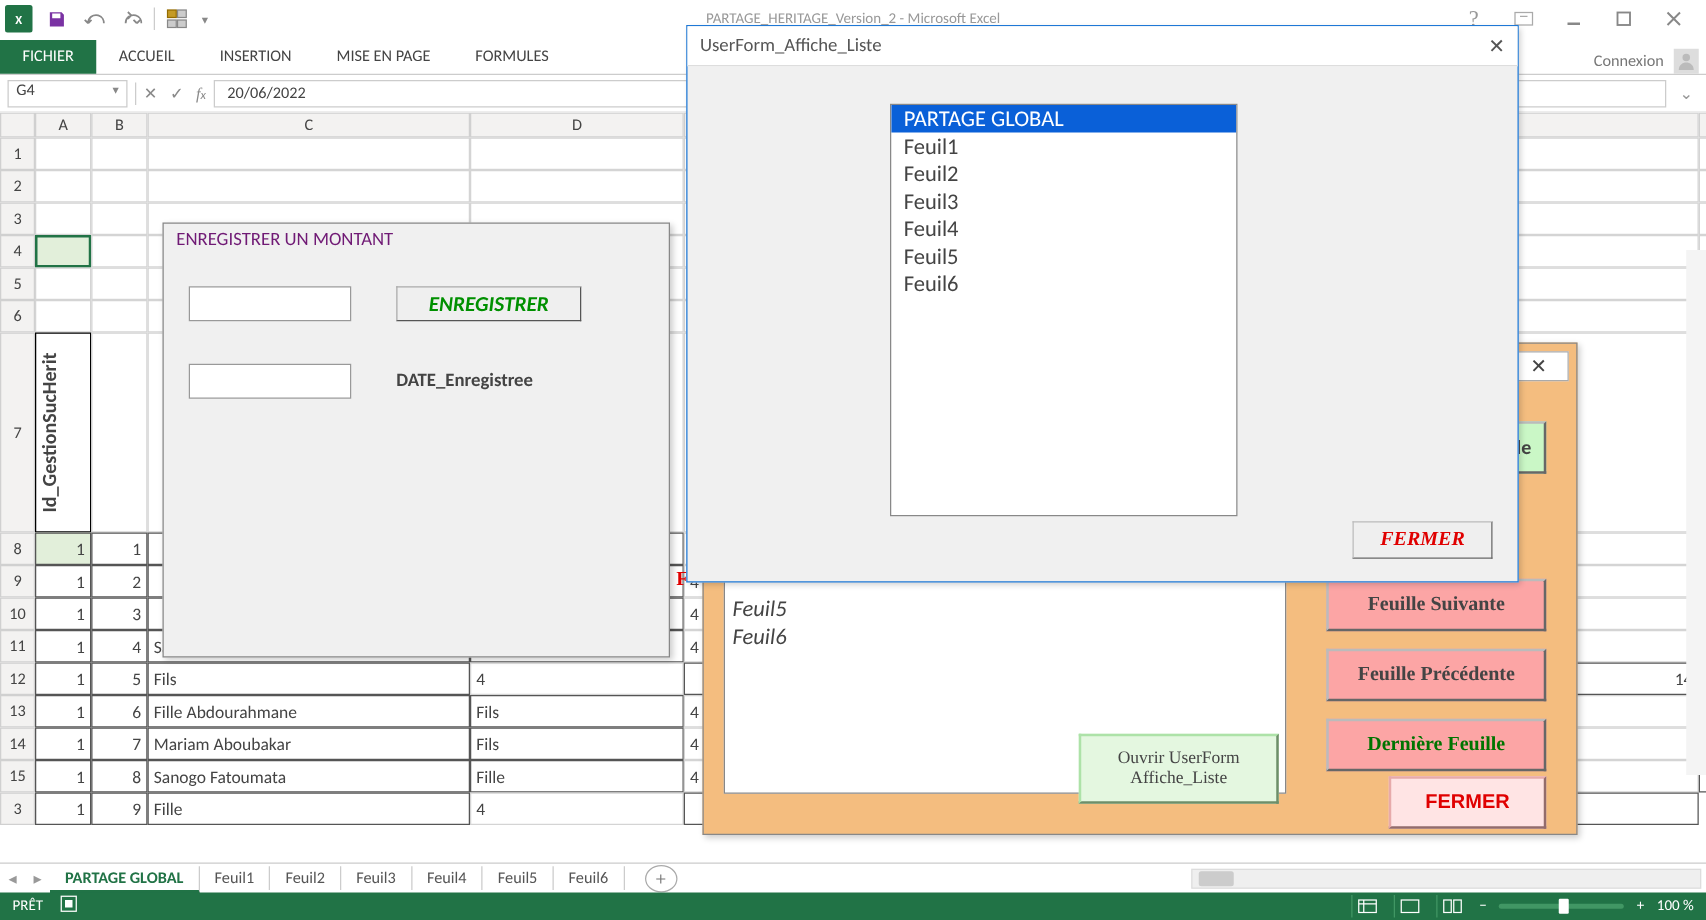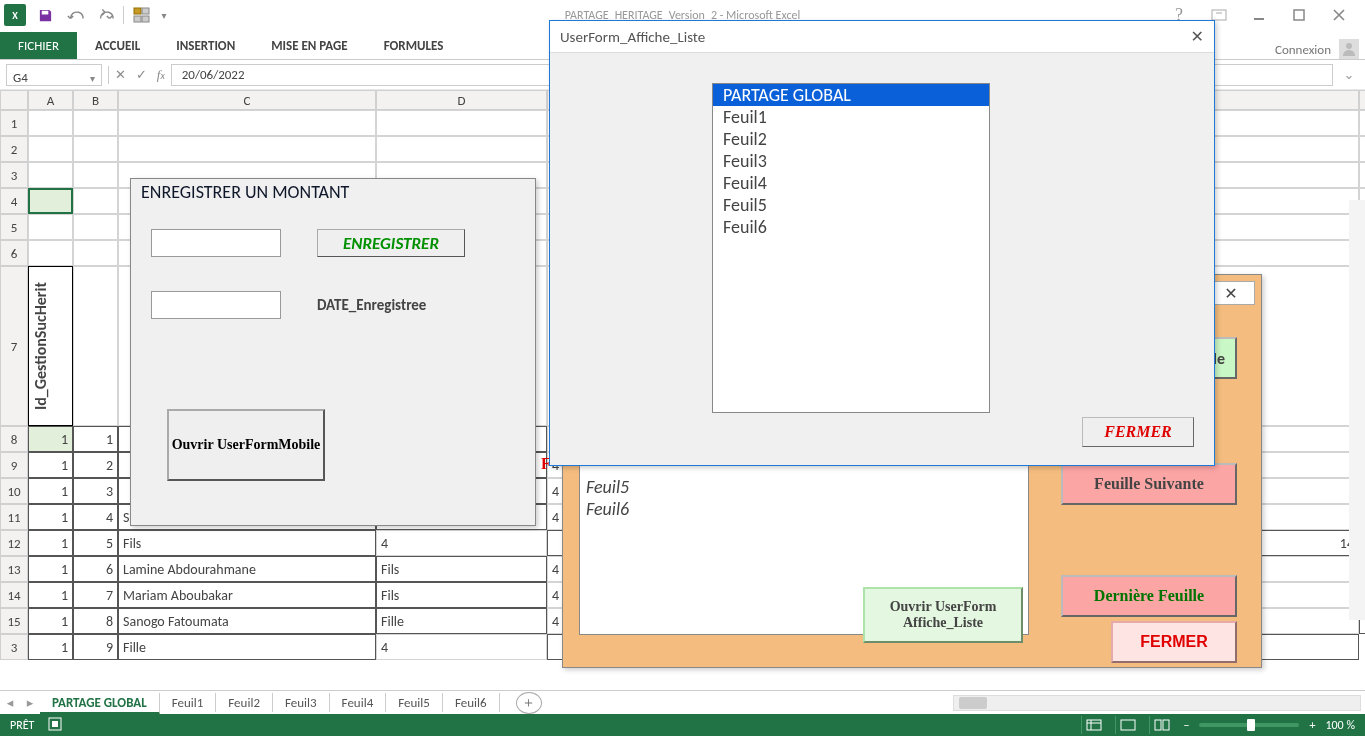--- a/index.html
+++ b/index.html
@@ -11,28 +11,28 @@
 .qat-btn { width: 30px; height: 28px; display: flex; align-items: center; justify-content: center; color: #777; }
 .qat-sep { width: 0; height: 18px; border-left: 1px solid #ccc; margin: 0 3px; }
 .app-title { position: absolute; left: 0; right: 0; top: 0; text-align: center; line-height: 30px; font-size: 12px; color: #999; pointer-events: none; }
 .win-ctrls { margin-left: auto; display: flex; align-items: center; gap: 0; padding-right: 6px; }
 .win-btn { width: 40px; height: 28px; display: flex; align-items: center; justify-content: center; color: #888; font-size: 16px; }
 .help-q { font-size: 18px; color: #999; font-family: Georgia, serif; }
 .xl-logo { width: 22px; height: 22px; background: #217346; color: #fff; display: flex; align-items: center; justify-content: center; font-size: 10px; font-weight: 700; border-radius: 2px; margin-right: 4px; }
 
 
 .ribbon { height: 30px; display: flex; align-items: flex-end; padding-left: 0; border-bottom: 1px solid #ccc; }
-.tab { padding: 6px 18px; font-size: 13px; color: #444; font-weight: bold; }
+.tab { padding: 6px 18px; font-size: 13px; color: #444; }
 .tab.file { background: #217346; color: #fff; font-weight: 400; }
 .conn-right { margin-left: auto; display: flex; align-items: center; gap: 8px; padding-right: 6px; color: #777; font-size: 13px; }
 .conn-avatar { width: 20px; height: 20px; background: #ddd; display: flex; align-items: center; justify-content: center; }
 
 
 .fbar-row { height: 30px; display: flex; align-items: center; border-bottom: 1px solid #e8e8e8; padding: 4px 6px; gap: 6px; font-size: 13px; }
-.namebox { width: 96px; height: 22px; border: 1px solid #ccc; display: flex; align-items: flex-end; padding: 0 6px; justify-content: space-between; }
+.namebox { width: 96px; height: 22px; border: 1px solid #ccc; display: flex; align-items: flex-start; padding: 0 6px; justify-content: space-between; }
 .fbar-sep { width: 0; height: 18px; border-left: 1px solid #ccc; }
 .fbar-icons { display: flex; align-items: center; gap: 10px; color: #8a8a8a; }
 .fbar { flex: 1; height: 22px; border: 1px solid #ccc; display: flex; align-items: center; padding: 0 10px; font-size: 13px; }
 .fbar-expand { width: 20px; text-align: center; color: #999; }
 
 
 .grid-area { position: absolute; top: 90px; left: 0; right: 0; bottom: 46px; overflow: hidden; }
 .col-headers { display: grid; grid-template-columns: 28px 45px 45px 258px 171px 812px 43px 43px 20px; height: 20px; }
 .colh, .rowh, .cornerh { background: #f3f2f1; border: 0.5px solid #d0d0d0; display: flex; align-items: center; justify-content: center; font-size: 13px; color: #444; }
 .row-grid { display: grid; grid-template-columns: 28px 45px 45px 258px 171px 812px 43px 43px 20px; }
@@ -56,41 +56,41 @@
 
 
 .statusbar { position: absolute; left: 0; right: 0; bottom: 0; height: 22px; background: #217346; color: #fff; display: flex; align-items: center; font-size: 12px; padding: 0 10px; }
 .zoom { margin-left: auto; display: flex; align-items: center; gap: 10px; }
 .zoom-slider { width: 100px; height: 4px; background: #419764; position: relative; border-radius: 2px; }
 .zoom-thumb { position: absolute; top: -4px; left: 48px; width: 8px; height: 12px; background: #fff; border-radius: 1px; }
 .view-btn { width: 24px; height: 18px; display: flex; align-items: center; justify-content: center; border-left: 1px solid #419764; }
 
 
 .dialog { position: absolute; background: #f0f0f0; border: 1px solid #888; box-shadow: 2px 2px 5px rgba(0,0,0,.2); z-index: 50; }
-.dlg-title { height: 26px; display: flex; align-items: center; padding: 0 10px; font-size: 18px; color: #0f172a; justify-content: space-between; }
+.dlg-title { height: 26px; display: flex; align-items: center; padding: 0 10px; font-size: 15px; color: #701a75; justify-content: space-between; }
 .dlg-close { font-size: 16px; color: #555; }
 
 
 #dlg-enreg { left: 130px; top: 178px; width: 406px; height: 348px; background: #f0f0f0; }
 #dlg-enreg input.tb { width: 130px; height: 28px; border: 1px solid #999; background: #fff; }
 #dlg-enreg .btn-enr { width: 148px; height: 28px; border: 1px outset #aaa; background: #efefef; color: #009000; font-weight: 700; font-size: 17px; font-style: italic; }
 #dlg-enreg .label-date { font-weight: 700; font-size: 15px; }
 #dlg-enreg .btn-ouvrir { width: 158px; height: 72px; border: 2px outset #aaa; background: #efefef; font-weight: 700; font-family: "Times New Roman", serif; font-size: 14px; text-align: center; }
 
 
 #dlg-nav { left: 562px; top: 274px; width: 700px; height: 394px; background: #f4bd7f; z-index: 20; }
 #dlg-nav .close-x { position: absolute; right: 6px; top: 6px; width: 48px; height: 24px; border: 1px solid #aaa; background: #fff; display: flex; align-items: center; justify-content: center; }
 #dlg-nav .listbox { position: absolute; left: 16px; top: 60px; width: 450px; height: 300px; background: #fff; border: 1px solid #888; padding: 4px 6px; font-family: "Comic Sans MS", cursive; font-size: 18px; font-style: italic; }
 #dlg-nav .nav-btn { position: absolute; right: 24px; width: 176px; height: 42px; background: #fca5a5; border: 2px outset #bbb; font-family: "Comic Sans MS", cursive; font-size: 16px; font-weight: 700; display: flex; align-items: center; justify-content: center; }
 #dlg-nav .btn-prem { top: 62px; background: #caf7c6; }
 #dlg-nav .btn-suiv { top: 188px; }
 #dlg-nav .btn-prec { top: 244px; }
 #dlg-nav .btn-dern { top: 300px; color: #007400; }
 #dlg-nav .btn-fermer { top: 346px; right: 24px; width: 126px; background: #ffe4e4; color: #e00000; font-family: Arial; font-size: 16px; font-weight: 700; border: 2px outset #e7aaaa; }
-#dlg-nav .btn-open-aff { position: absolute; left: 300px; top: 312px; width: 160px; height: 56px; background: #e4f7e0; border: 2px outset #ade2a8; font-family: Georgia, serif; font-size: 14px; font-weight: 700; text-align: center; display: flex; align-items: center; justify-content: center; }
+#dlg-nav .btn-open-aff { position: absolute; left: 300px; top: 312px; width: 160px; height: 56px; background: #e4f7e0; border: 2px outset #ade2a8; font-family: Georgia, serif; font-size: 14px; font-weight: 400; text-align: center; display: flex; align-items: center; justify-content: center; }
 
 
 #dlg-aff { left: 549px; top: 20px; width: 666px; height: 446px; background: #f0f0f0; border: 1px solid #1e78d6; z-index: 60; }
 #dlg-aff .dlg-title { background: #fff; border-bottom: 1px solid #ddd; height: 32px; font-size: 15px; color: #555; }
 #dlg-aff .list { position: absolute; left: 162px; top: 62px; width: 278px; height: 330px; background: #fff; border: 1px solid #888; font-family: "Comic Sans MS", cursive; font-size: 18px; overflow: hidden; }
 #dlg-aff .list .item { padding: 0px 10px; }
 #dlg-aff .list .item.sel { background: #0a60d8; color: #fff; }
 #dlg-aff .btn-fermer { position: absolute; right: 20px; top: 396px; width: 112px; height: 30px; background: #efefef; border: 1px outset #bbb; font-family: Georgia, serif; font-style: italic; font-weight: 700; color: #e00000; font-size: 16px; }
 
 
@@ -317,21 +317,21 @@
         <div class="cell thick-b right">1</div>
         <div class="cell thick-b right">5</div>
         <div class="cell thick-b ">Fils</div>
         <div class="cell" style="border: 0.5px solid rgb(212, 212, 212); font-size: 14px;">4</div>
         <div class="cell thick-b right">14</div>
       </div>
       <div class="row-grid data-border">
         <div class="rowh">13</div>
         <div class="cell thick-b right">1</div>
         <div class="cell thick-b right">6</div>
-        <div class="cell thick-b ">Lamine Abdourahmane</div>
+        <div class="cell thick-b ">Fille Abdourahmane</div>
         <div class="cell thick-b ">Fils</div>
         <div class="cell" style="border: 0.5px solid rgb(212, 212, 212); font-size: 14px;">4</div>
         <div class="cell thick-b right">14</div>
       </div>
       <div class="row-grid data-border">
         <div class="rowh">14</div>
         <div class="cell thick-b right">1</div>
         <div class="cell thick-b right">7</div>
         <div class="cell thick-b ">Mariam Aboubakar</div>
         <div class="cell thick-b ">Fils</div>
@@ -411,36 +411,36 @@
   <div class="close-x">✕</div>
   <div class="listbox">
     <div style="height:136px"></div>
     <div>Feuil5</div>
     <div>Feuil6</div>
   </div>
   <div class="nav-btn btn-prem" style="justify-content:flex-end;padding-right:10px">
       <span>lle</span>
     </div>
   <div class="nav-btn btn-suiv">Feuille Suivante</div>
+  <div class="nav-btn btn-prec">Feuille Précédente</div>
   <div class="nav-btn btn-dern">Dernière Feuille</div>
   <div class="nav-btn btn-fermer">FERMER</div>
   <div class="btn-open-aff">Ouvrir UserForm Affiche_Liste</div>
 </div>
 
 <div id="dlg-enreg" class="dialog">
   <div class="dlg-title">
     <span>ENREGISTRER UN MONTANT</span>
   </div>
   <div style="padding:24px 20px; display:grid; grid-template-columns: 148px 1fr; gap: 34px 18px; align-items:center;">
     <input class="tb" style="">
     <button class="btn-enr">ENREGISTRER</button>
     <input class="tb" style="">
     <span class="label-date">DATE_Enregistree</span>
   </div>
-  <button class="btn-ouvrir" style="position:absolute;left:36px;top:230px">Ouvrir UserFormMobile</button>
 
   <span style="position:absolute;left:410px;top:276px;font-weight:700;color:#e00000;font-family:'Comic Sans MS'">F</span>
 </div>
 
 <div id="dlg-aff" class="dialog">
   <div class="dlg-title">
     <span>UserForm_Affiche_Liste</span>
     <span class="dlg-close">✕</span>
   </div>
   <div class="list" id="aff-list">

